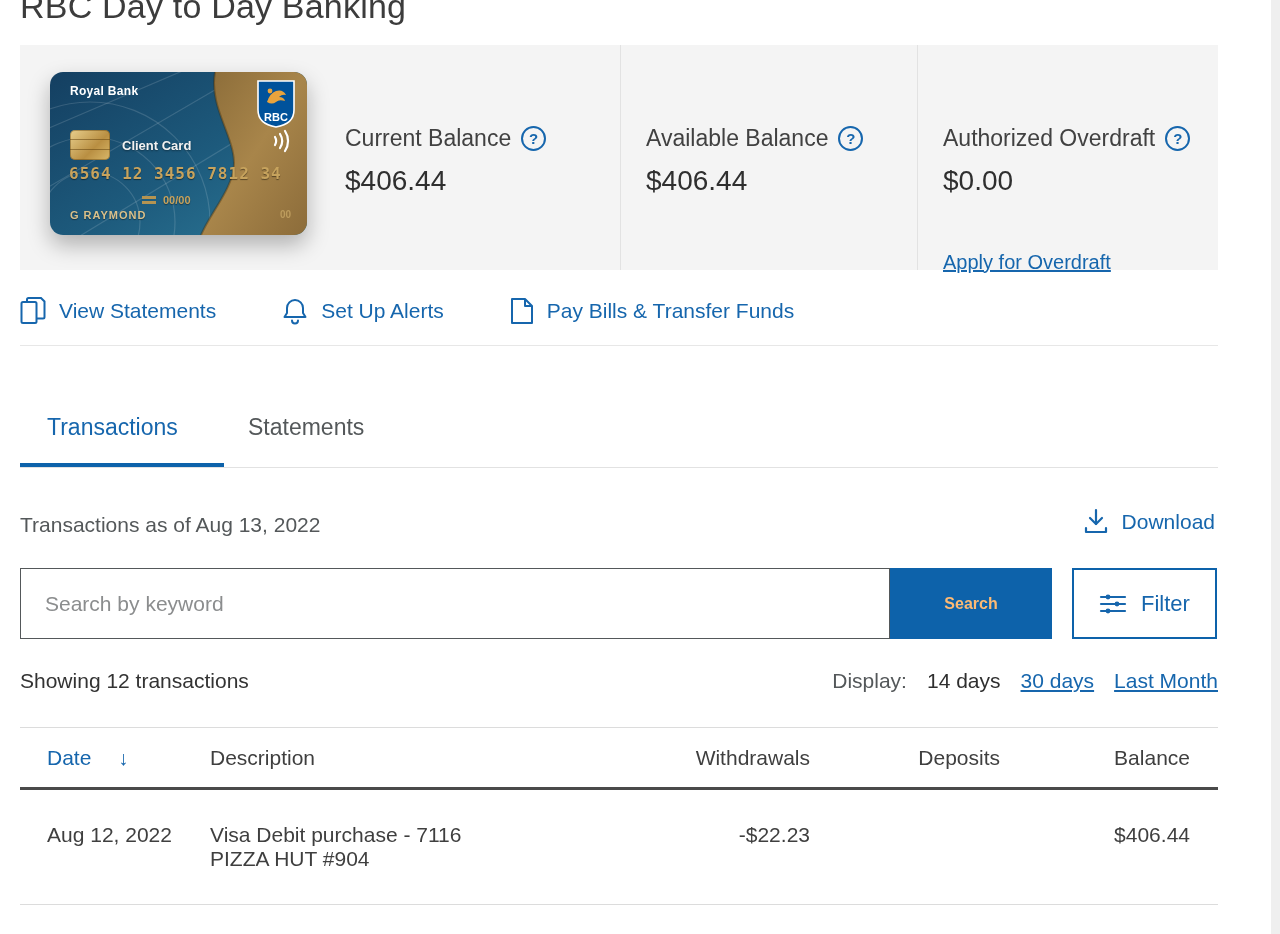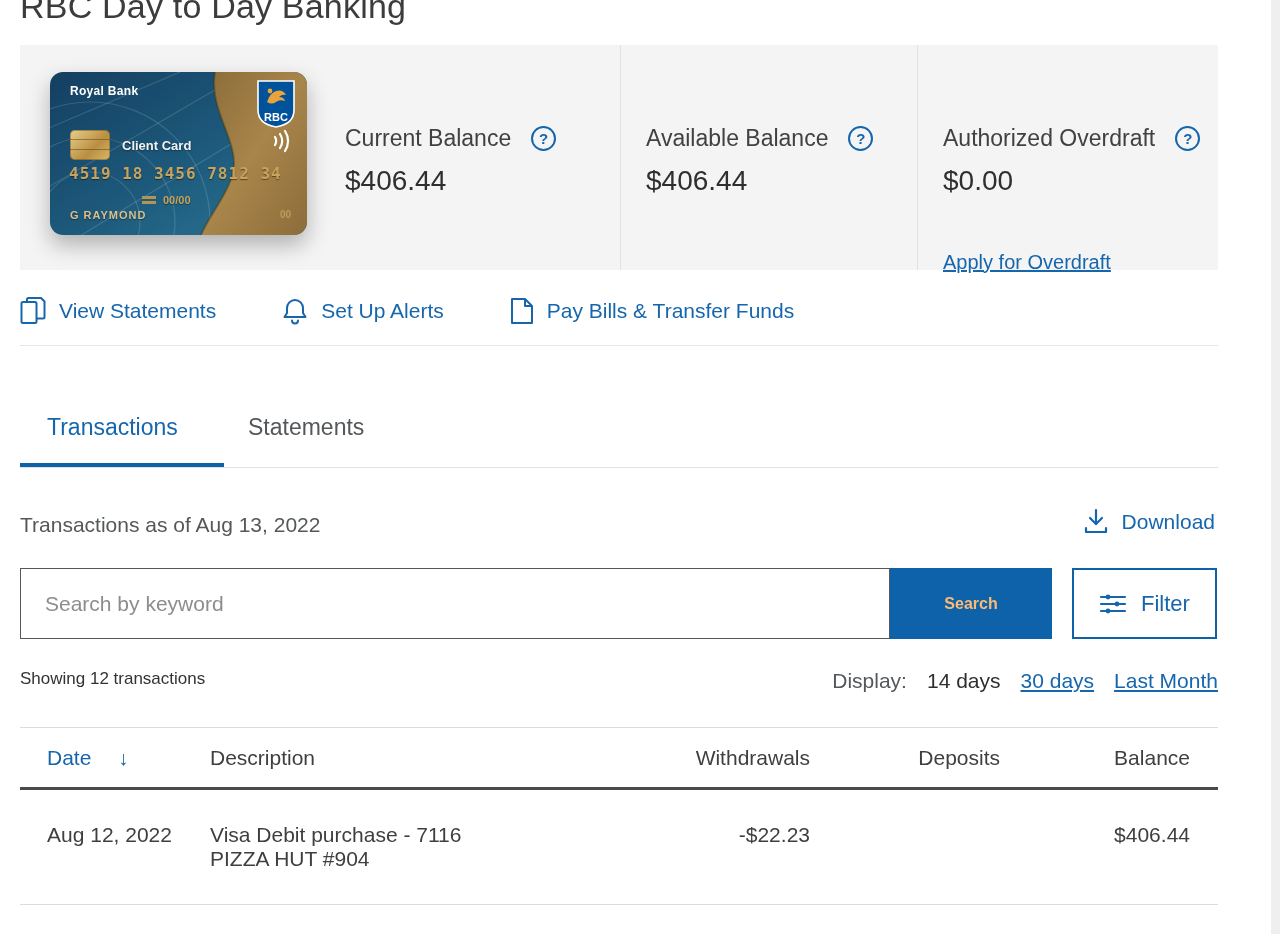--- a/index.html
+++ b/index.html
@@ -9,21 +9,21 @@
 
   .page-title { position:absolute; left:20px; top:-13px; font-size:34px; font-weight:500; color:#3c3c3c; letter-spacing:.2px; }
 
   
   .panel { position:absolute; left:20px; top:45px; width:1198px; height:225px; background:#f4f4f4; display:flex; }
   .panel .col { position:relative; height:100%; }
   .panel .col1 { width:600px; }
   .panel .col2 { width:297px; border-left:1px solid #e2e2e2; }
   .panel .col3 { width:301px; border-left:1px solid #e2e2e2;text-align:center; }
 
-  .bal-label-row { position:absolute; top:80px; display:flex; align-items:center; gap:20px; }
+  .bal-label-row { position:absolute; top:80px; display:flex; align-items:center; gap:10px; }
   .col1 .bal-label-row { left:325px; }
   .col2 .bal-label-row { left:25px; }
   .col3 .bal-label-row { left:25px; }
   .bal-label { font-size:23px; color:#414141; }
   .help-circle { width:25px; height:25px; border:2px solid #1666ad; border-radius:50%; color:#1666ad;
     font-size:15px; font-weight:700; display:flex; align-items:center; justify-content:center; cursor:pointer; }
   .bal-value { position:absolute; top:120px; font-size:28px; font-weight:500; color:#2f2f2f; }
   .col1 .bal-value { left:325px; }
   .col2 .bal-value { left:25px; }
   .col3 .bal-value { left:25px; }
@@ -70,21 +70,21 @@
 
   .search-input { position:absolute; left:20px; top:568px; width:870px; height:71px; border:1px solid #54585a; background:#fff;
     font-size:21px; color:#333; padding:0 24px; outline:none; font-family:inherit; }
   .search-input::placeholder { color:#8b8d8e; opacity:1; }
   .search-btn { position:absolute; left:890px; top:568px; width:162px; height:71px; background:#0d62aa; color:#fdba74;
     font-size:16px; font-weight:700; border:none; cursor:pointer; font-family:inherit; }
   .filter-btn { position:absolute; left:1072px; top:568px; width:145px; height:71px; background:#fff; border:2px solid #0d62aa;
     color:#1666ad; font-size:22px; font-weight:500; cursor:pointer; display:flex; align-items:center; justify-content:center; gap:14px; font-family:inherit; }
 
   
-  .showing { position:absolute; left:20px; top:669px; font-size:17px; color:#333; }
+  .showing { position:absolute; left:20px; top:669px; font-size:21px; color:#333; }
   .display-row { position:absolute; right:62px; top:669px; display:flex; align-items:center; gap:20px; font-size:21px; }
   .display-label { color:#54585a; }
   .range-current { color:#2f2f2f; }
   .range-link { color:#1666ad; text-decoration:underline; cursor:pointer; }
 
   
   .thead { position:absolute; left:20px; top:727px; width:1198px; height:63px; border-top:1px solid #dcdcdc; border-bottom:3px solid #4a4a4a; }
   .tcell { position:absolute; top:0; height:60px; display:flex; align-items:center; font-size:21px; color:#3f3f3f; }
   .c-date { left:27px; width:160px; }
   .c-desc { left:190px; width:400px; }
@@ -149,21 +149,21 @@
         </span>
         <span class="card-chip"></span>
         <span class="card-type">Client Card</span>
         <span class="card-contactless">
           <svg width="26" height="26" viewBox="0 0 26 26" fill="none" stroke="#ffffff" stroke-width="2.2" stroke-linecap="round">
             <path d="M8 9 a8 8 0 0 1 0 8"></path>
             <path d="M13 6 a13 13 0 0 1 0 14"></path>
             <path d="M18 3 a18 18 0 0 1 0 20"></path>
           </svg>
         </span>
-        <span class="card-number">4519 18 3456 7812 34</span>
+        <span class="card-number">6564 12 3456 7812 34</span>
         <span class="card-expiry-ticks">
             <i></i>
             <i></i>
           </span>
         <span class="card-expiry">00/00</span>
         <span class="card-holder">G RAYMOND</span>
         <span class="card-code">00</span>
       </div>
 
       <div class="bal-label-row">

